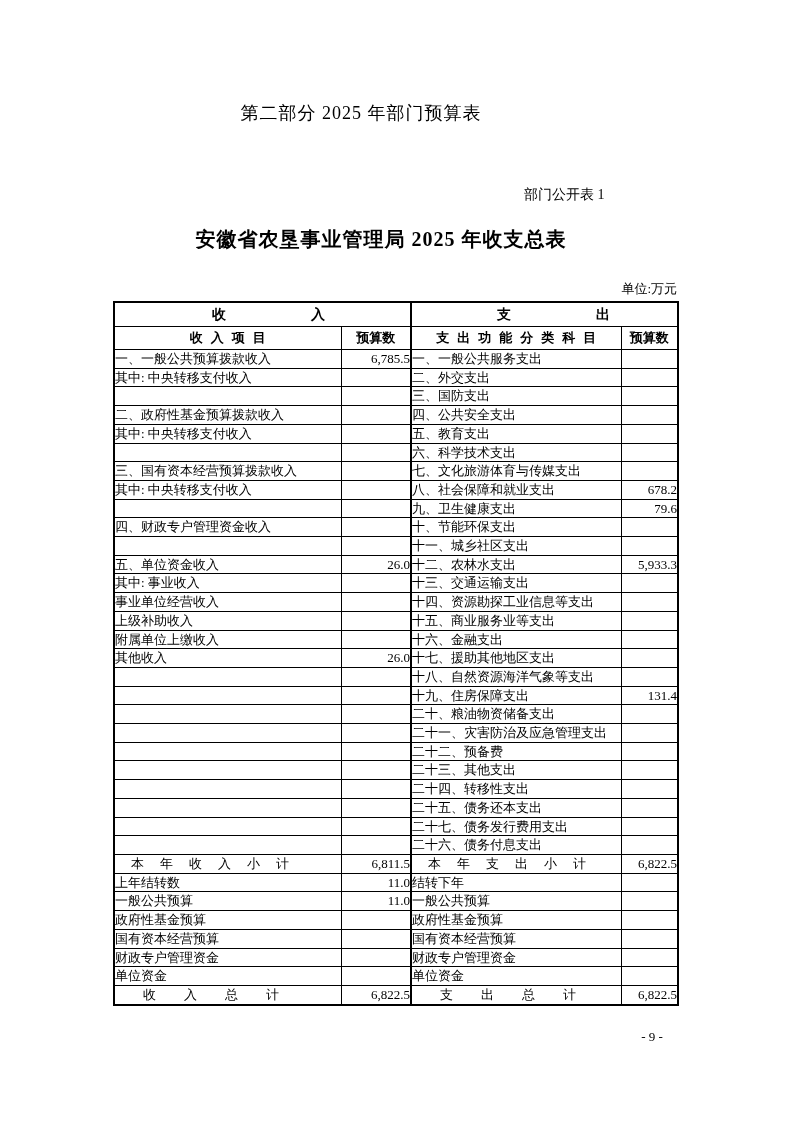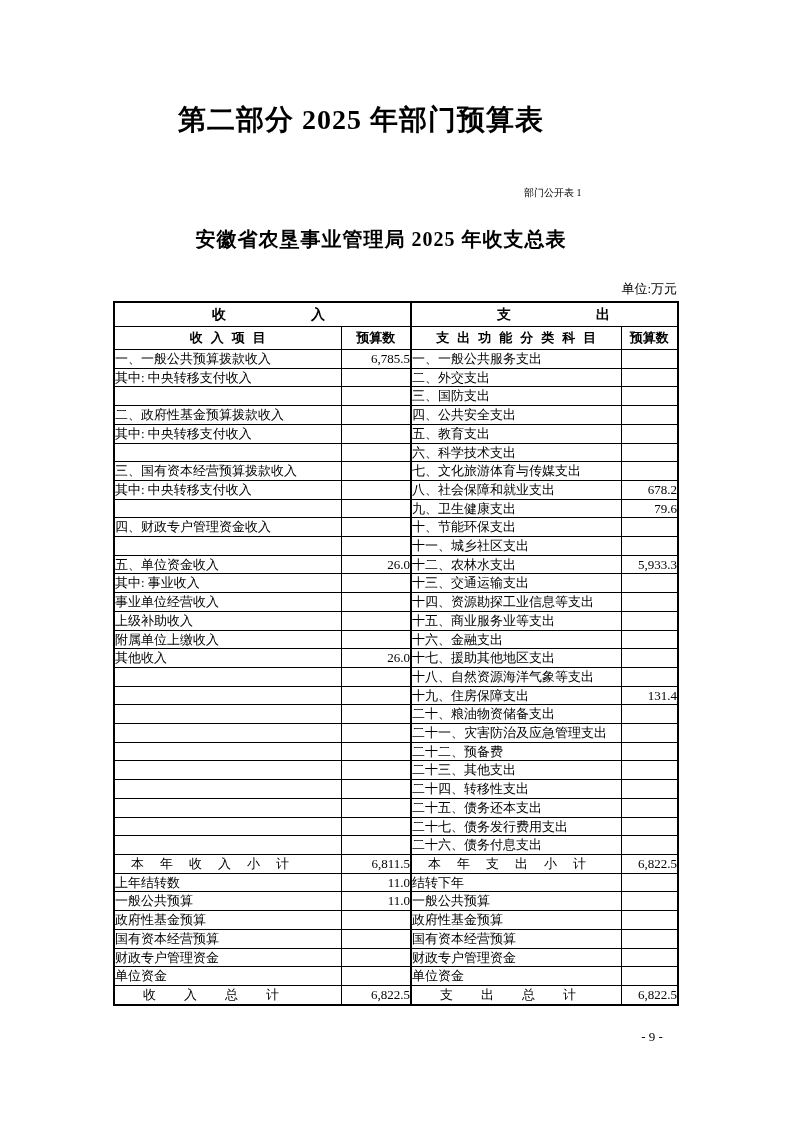--- a/index.html
+++ b/index.html
@@ -3,23 +3,23 @@
 <meta charset="utf-8">
 <style>
   html,body{margin:0;padding:0;}
   body{
     width:794px;height:1123px;background:#ffffff;position:relative;
     font-family:"Liberation Serif", serif;color:#000;
   }
   .abs{position:absolute;}
   .part-title{
     left:0;top:101px;width:722px;text-align:center;
-    font-size:28px;font-weight:bold;letter-spacing:1px;
-  }
-  .table-label{left:524px;top:186px;font-size:10px;}
+    font-size:18px;font-weight:normal;letter-spacing:1px;
+  }
+  .table-label{left:524px;top:186px;font-size:14px;}
   .table-title{
     left:16px;top:226px;width:730px;text-align:center;
     font-size:20px;font-weight:bold;letter-spacing:1px;
   }
   .unit-note{left:113px;top:280px;width:564px;text-align:right;font-size:13px;}
   .page-number{left:602px;top:1029px;width:100px;text-align:center;font-size:13px;}
 
   table.budget{
     position:absolute;left:113px;top:301px;width:564px;
     border-collapse:collapse;table-layout:fixed;

